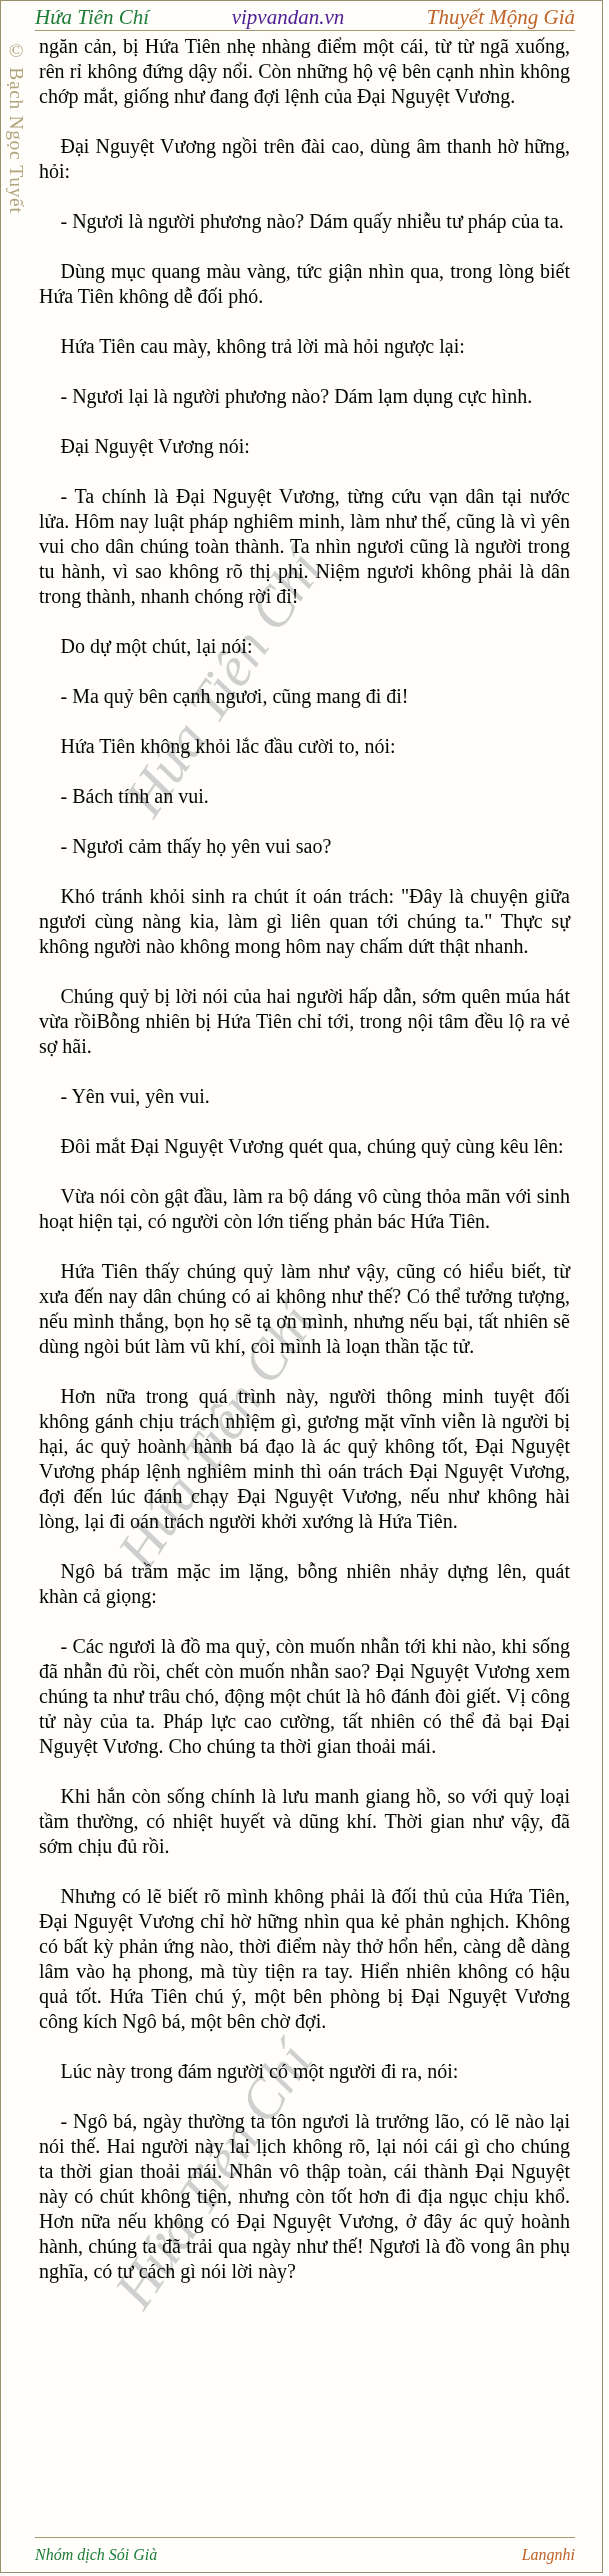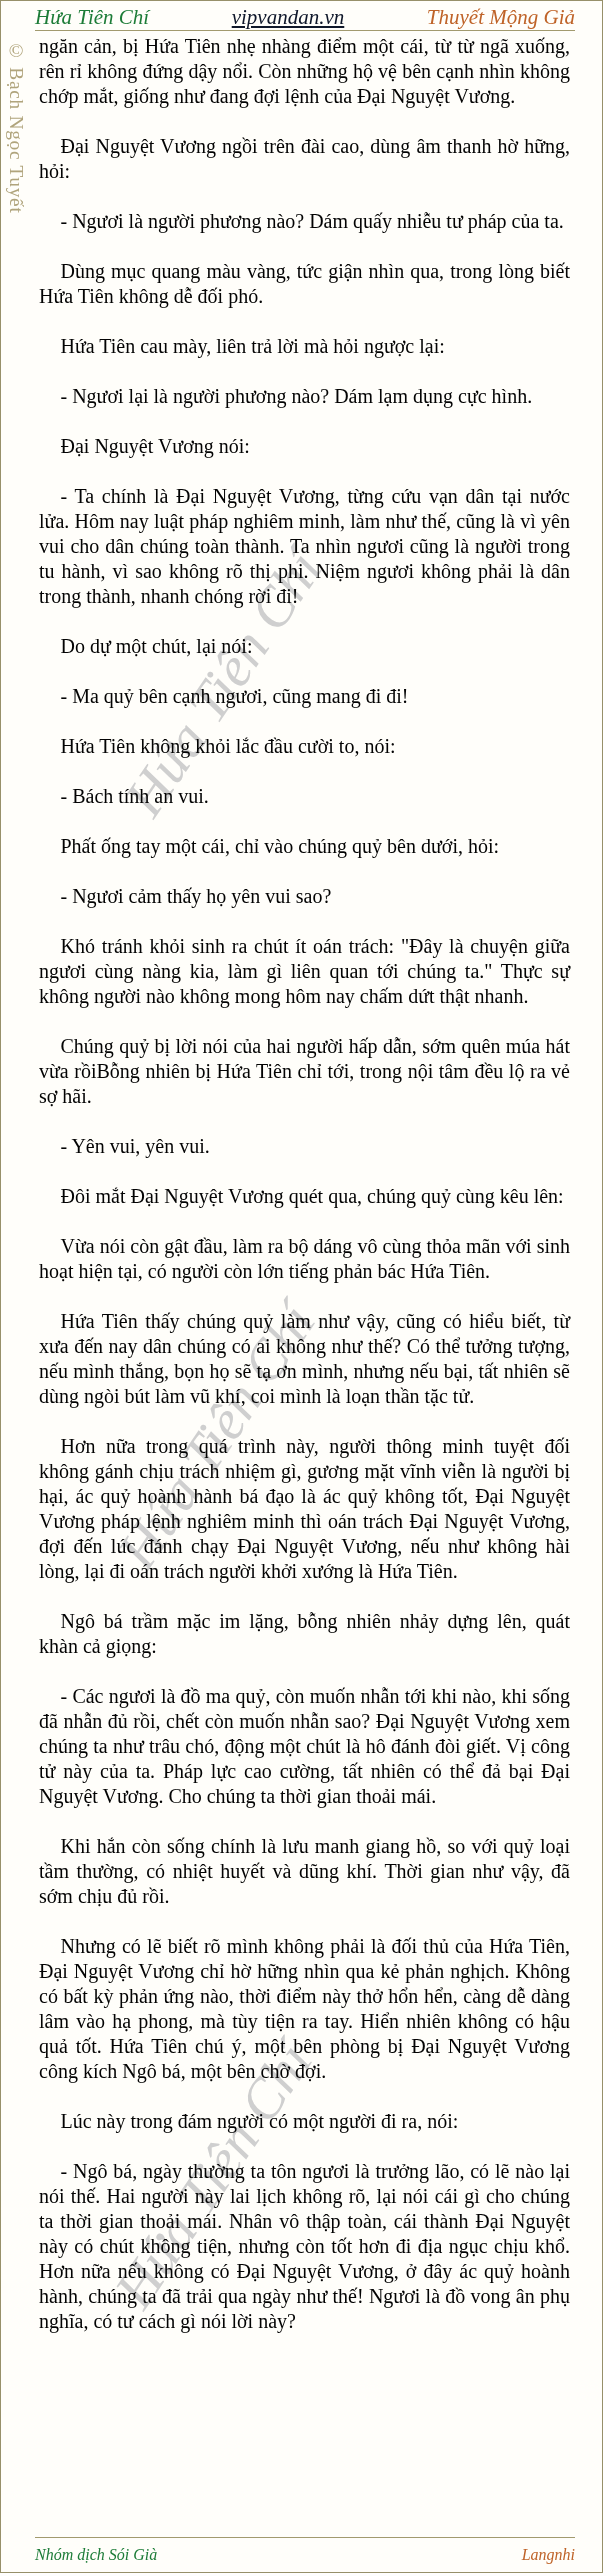--- a/index.html
+++ b/index.html
@@ -17,21 +17,21 @@
     background: #fffefa;
     overflow: hidden;
   }
   
   .hdr {
     position: absolute; top: 3.6px; left: 34px; width: 540px;
     display: flex; justify-content: space-between; align-items: baseline;
     font-style: italic; font-size: 21px; line-height: 24.4px;
   }
   .hdr .t-green  { color: #1d7c38; }
-  .hdr .t-gray   { color: #0f172a; text-decoration: underline; }
+  .hdr .t-gray   { color: #4c1d95; }
   .hdr .t-orange { color: #bf6328; }
   .rule {
     position: absolute; left: 34px; width: 540px; height: 1.4px;
     background: #a29a6e;
   }
   .hdr-rule { top: 29px; }
   .ftr-rule { top: 2536px; }
   
   .copyright {
     position: absolute; top: 39px; left: 3.6px;
@@ -87,29 +87,28 @@
       <div class="wm" style="left: 222px; top: 682px;">Hứa Tiên Chí</div>
       <div class="wm" style="left: 215px; top: 1435px;">Hứa Tiên Chí</div>
       <div class="wm" style="left: 212px; top: 2174px;">Hứa Tiên Chí</div>
     </div>
 
   <div class="content" id="article">
       <p class="no-indent">ngăn cản, bị Hứa Tiên nhẹ nhàng điểm một cái, từ từ ngã xuống, rên rỉ không đứng dậy nổi. Còn những hộ vệ bên cạnh nhìn không chớp mắt, giống như đang đợi lệnh của Đại Nguyệt Vương.</p>
       <p>Đại Nguyệt Vương ngồi trên đài cao, dùng âm thanh hờ hững, hỏi:</p>
       <p>- Ngươi là người phương nào? Dám quấy nhiễu tư pháp của ta.</p>
       <p>Dùng mục quang màu vàng, tức giận nhìn qua, trong lòng biết Hứa Tiên không dễ đối phó.</p>
-      <p>Hứa Tiên cau mày, liên trả lời mà hỏi ngược lại:</p>
+      <p>Hứa Tiên cau mày, không trả lời mà hỏi ngược lại:</p>
       <p>- Ngươi lại là người phương nào? Dám lạm dụng cực hình.</p>
       <p>Đại Nguyệt Vương nói:</p>
       <p>- Ta chính là Đại Nguyệt Vương, từng cứu vạn dân tại nước lửa. Hôm nay luật pháp nghiêm minh, làm như thế, cũng là vì yên vui cho dân chúng toàn thành. Ta nhìn ngươi cũng là người trong tu hành, vì sao không rõ thị phi. Niệm ngươi không phải là dân trong thành, nhanh chóng rời đi!</p>
       <p>Do dự một chút, lại nói:</p>
       <p>- Ma quỷ bên cạnh ngươi, cũng mang đi đi!</p>
       <p>Hứa Tiên không khỏi lắc đầu cười to, nói:</p>
       <p>- Bách tính an vui.</p>
-      <p>Phất ống tay một cái, chỉ vào chúng quỷ bên dưới, hỏi:</p>
       <p>- Ngươi cảm thấy họ yên vui sao?</p>
       <p>Khó tránh khỏi sinh ra chút ít oán trách: "Đây là chuyện giữa ngươi cùng nàng kia, làm gì liên quan tới chúng ta." Thực sự không người nào không mong hôm nay chấm dứt thật nhanh.</p>
       <p>Chúng quỷ bị lời nói của hai người hấp dẫn, sớm quên múa hát vừa rồiBỗng nhiên bị Hứa Tiên chỉ tới, trong nội tâm đều lộ ra vẻ sợ hãi.</p>
       <p>- Yên vui, yên vui.</p>
       <p>Đôi mắt Đại Nguyệt Vương quét qua, chúng quỷ cùng kêu lên:</p>
       <p>Vừa nói còn gật đầu, làm ra bộ dáng vô cùng thỏa mãn với sinh hoạt hiện tại, có người còn lớn tiếng phản bác Hứa Tiên.</p>
       <p>Hứa Tiên thấy chúng quỷ làm như vậy, cũng có hiểu biết, từ xưa đến nay dân chúng có ai không như thế? Có thể tưởng tượng, nếu mình thắng, bọn họ sẽ tạ ơn mình, nhưng nếu bại, tất nhiên sẽ dùng ngòi bút làm vũ khí, coi mình là loạn thần tặc tử.</p>
       <p>Hơn nữa trong quá trình này, người thông minh tuyệt đối không gánh chịu trách nhiệm gì, gương mặt vĩnh viễn là người bị hại, ác quỷ hoành hành bá đạo là ác quỷ không tốt, Đại Nguyệt Vương pháp lệnh nghiêm minh thì oán trách Đại Nguyệt Vương, đợi đến lúc đánh chạy Đại Nguyệt Vương, nếu như không hài lòng, lại đi oán trách người khởi xướng là Hứa Tiên.</p>
       <p>Ngô bá trầm mặc im lặng, bỗng nhiên nhảy dựng lên, quát khàn cả giọng:</p>
       <p>- Các ngươi là đồ ma quỷ, còn muốn nhẫn tới khi nào, khi sống đã nhẫn đủ rồi, chết còn muốn nhẫn sao? Đại Nguyệt Vương xem chúng ta như trâu chó, động một chút là hô đánh đòi giết. Vị công tử này của ta. Pháp lực cao cường, tất nhiên có thể đả bại Đại Nguyệt Vương. Cho chúng ta thời gian thoải mái.</p>

